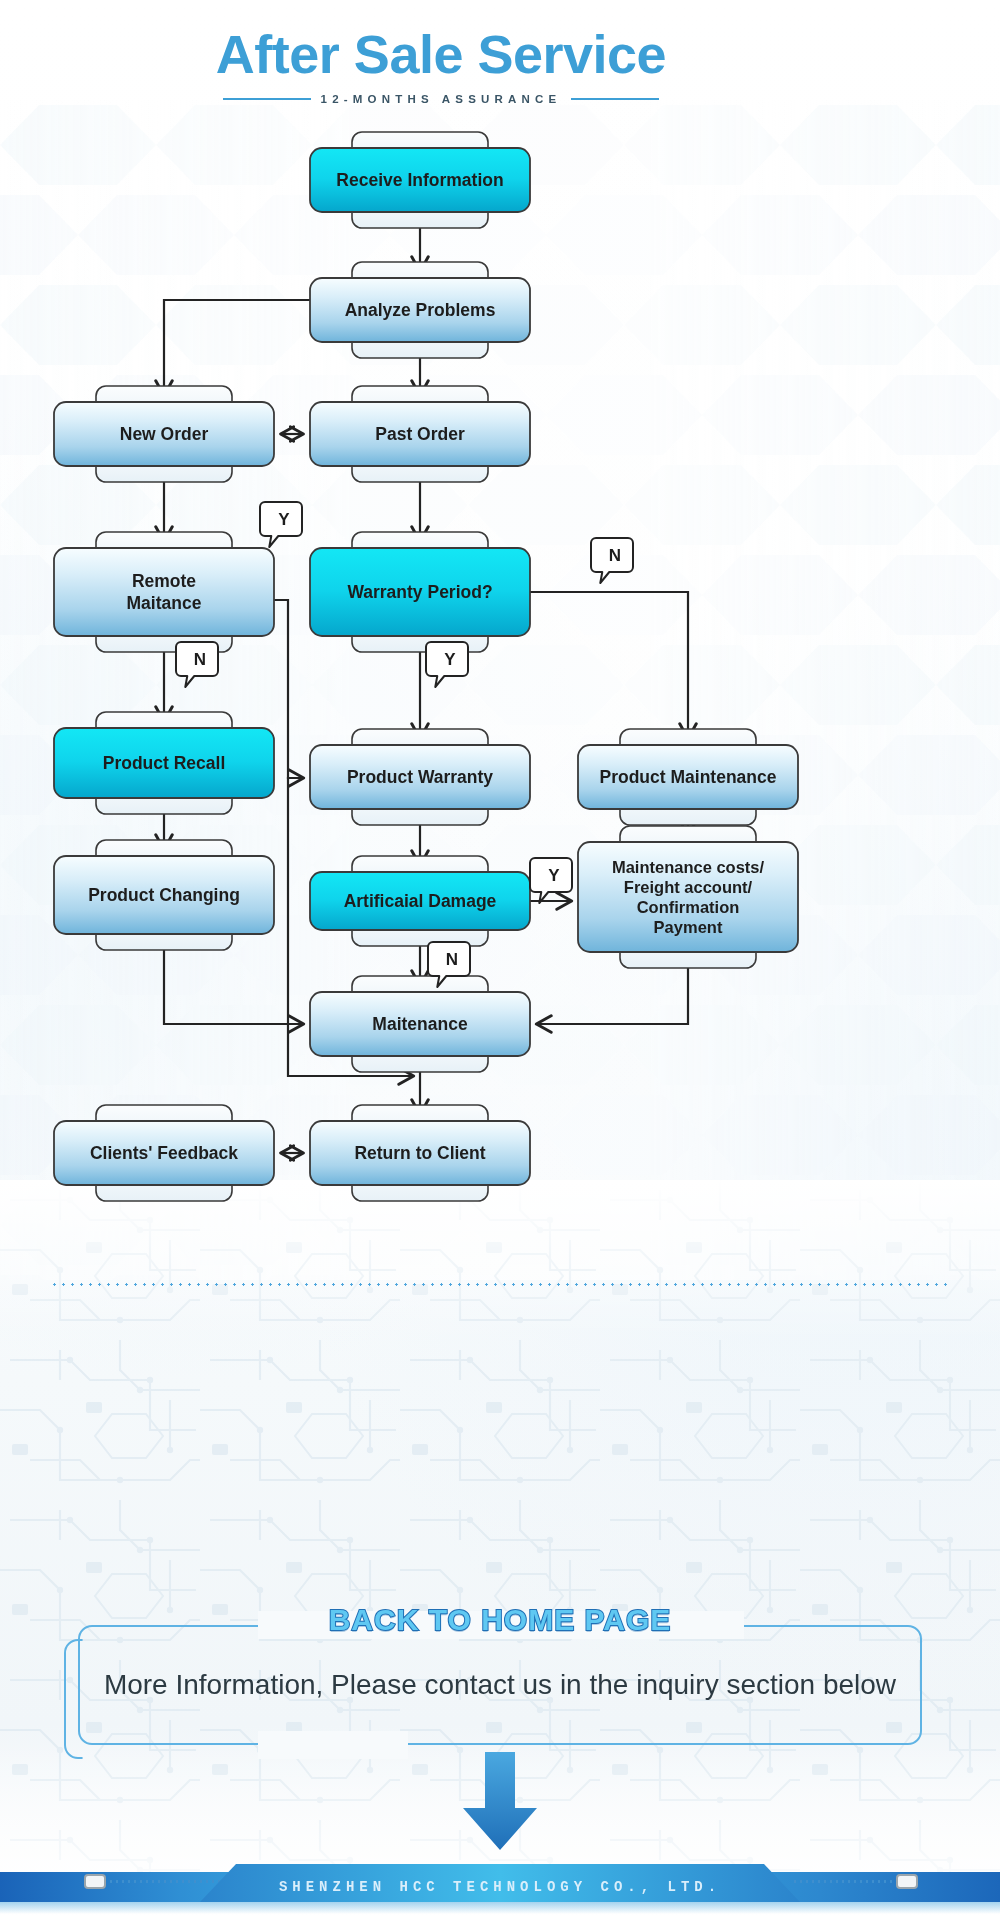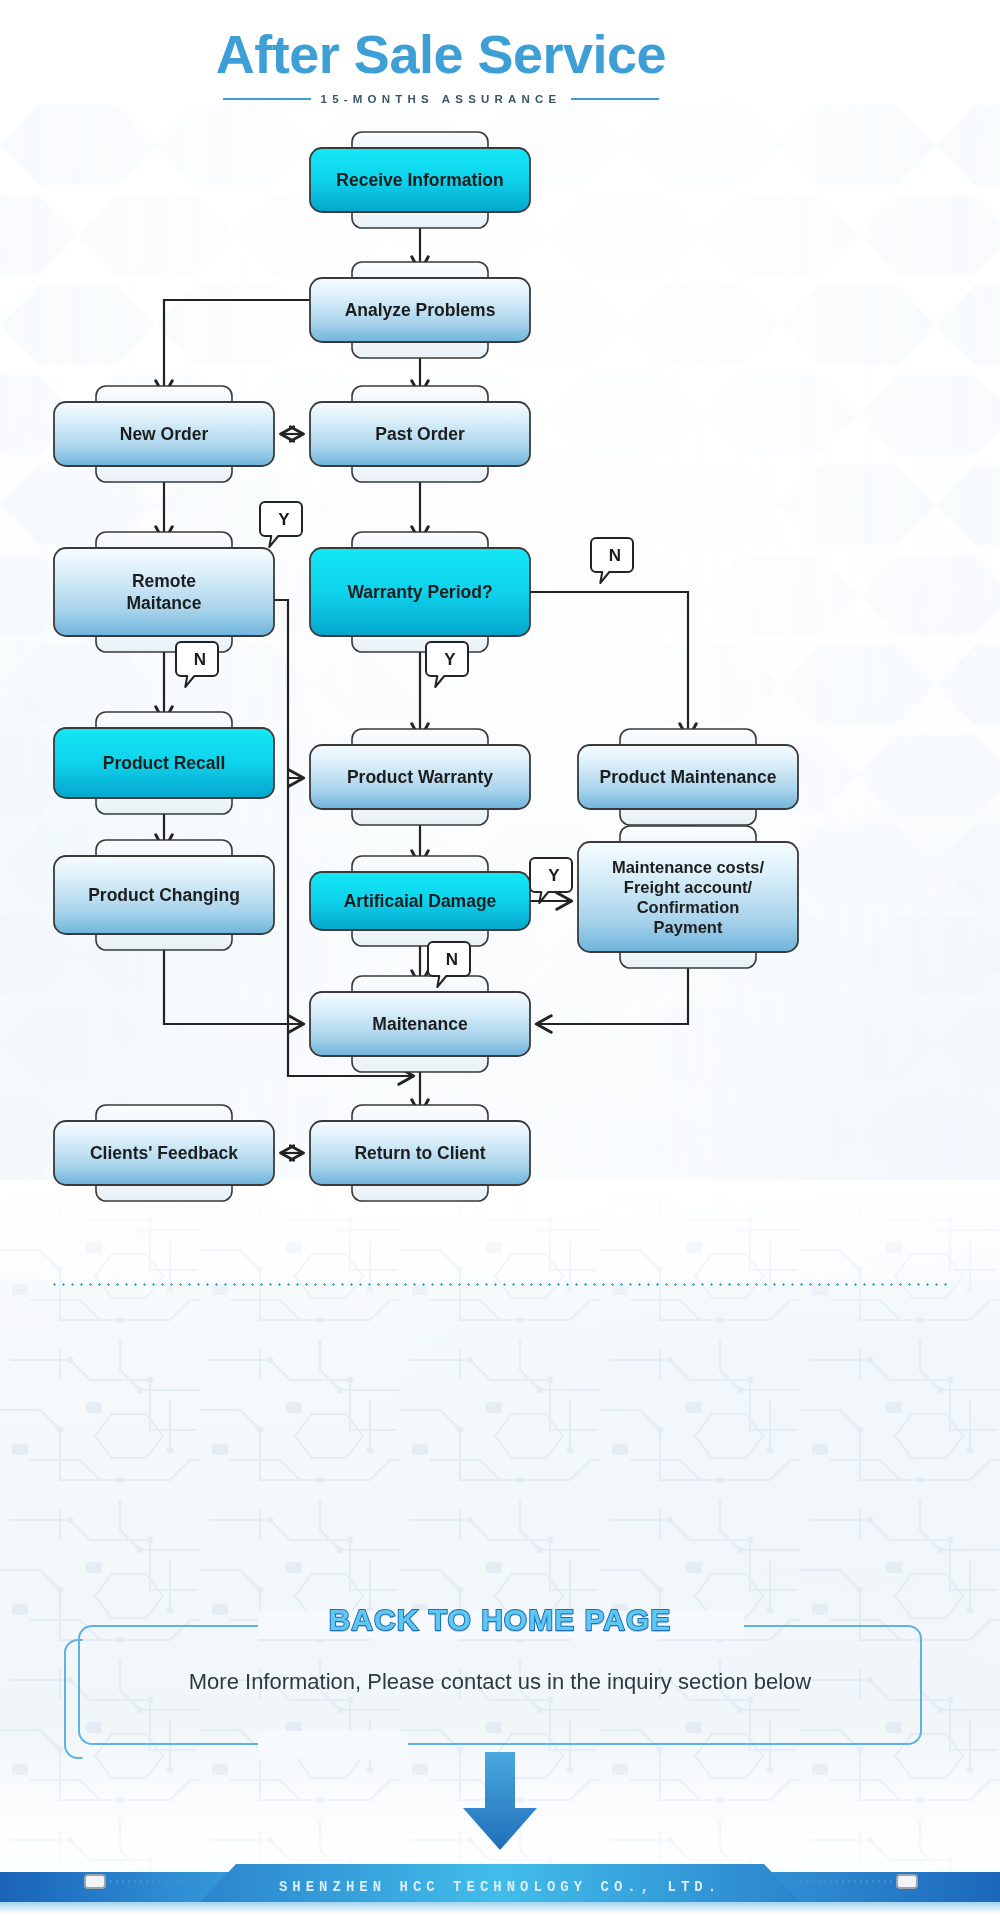--- a/index.html
+++ b/index.html
@@ -72,21 +72,21 @@
   .home-title {
     position:absolute; left:0; top:-22px; width:844px; text-align:center;
     font-size:30px; font-weight:800; letter-spacing:1px;
     color:#5fc8f2;
     -webkit-text-stroke: 2px #1f6fb5;
     paint-order: stroke fill;
     text-shadow: 0 2px 0 rgba(31,111,181,.35);
   }
   .home-sub {
     position:absolute; left:0; top:44px; width:844px; text-align:center;
-    font-size:22px; color:#2c3a42; font-weight:500;
+    font-size:28px; color:#2c3a42; font-weight:500;
   }
   .down-arrow { position:absolute; left:455px; top:1752px; width:90px; height:100px; }
 
   
   .botbar { position:absolute; left:0; top:1850px; width:1000px; height:66px; }
   .bar-band {
     position:absolute; left:0; top:22px; width:1000px; height:30px;
     background: linear-gradient(90deg,#1a63b8 0%,#2f8fd4 18%,#3fb6e8 40%,#37a8e0 60%,#2d88cf 82%,#1c67ba 100%);
   }
   .bar-center {
@@ -177,21 +177,21 @@
       </linearGradient>
     </defs>
     <rect x="0" y="0" width="1000" height="700" fill="url(#circ)"></rect>
     <rect x="0" y="0" width="1000" height="700" fill="url(#cfade)"></rect>
   </svg>
 
   <div class="header">
     <div class="title">After Sale Service</div>
     <div class="subline">
       <div class="subrule"></div>
-      <div class="subtext">15-MONTHS ASSURANCE</div>
+      <div class="subtext">12-MONTHS ASSURANCE</div>
       <div class="subrule"></div>
     </div>
   </div>
 
   <svg id="flow" viewBox="0 0 1000 1110">
     <defs>
       <linearGradient id="gCyan" x1="0" y1="0" x2="0" y2="1">
         <stop offset="0%" stop-color="#13e7f5"></stop>
         <stop offset="48%" stop-color="#0fd4ec"></stop>
         <stop offset="100%" stop-color="#05a6cc"></stop>

